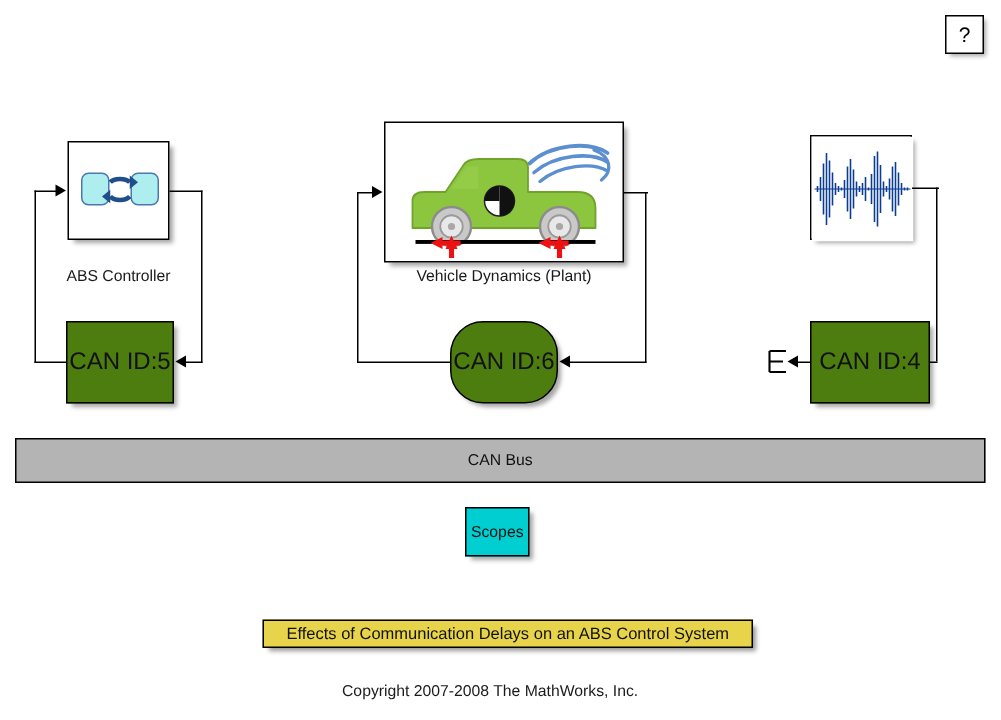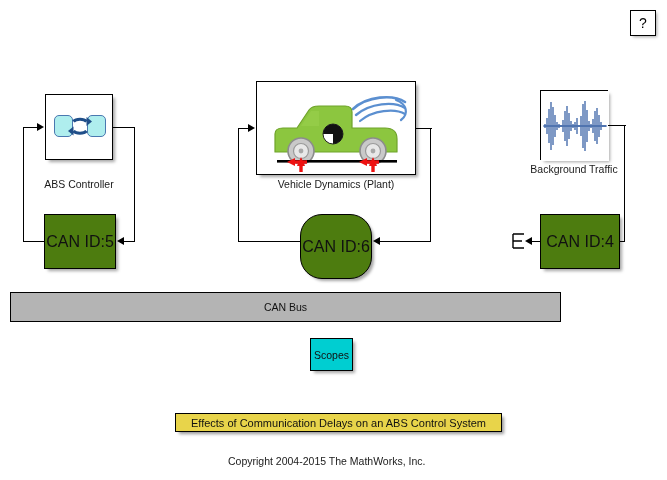--- a/index.html
+++ b/index.html
@@ -200,21 +200,21 @@
       <polygon points="116,75 112,84 120,84" fill="#EE1111"></polygon>
     </svg>
   </div>
   <div class="block-label" style="left:256px; top:178px; width:160px;">Vehicle Dynamics (Plant)</div>
 
   <div class="wire-h" style="left:416px; top:127.5px; width:16px;"></div>
   <div class="wire-v" style="left:430px; top:128px; height:114px;"></div>
   <div class="wire-h" style="left:380px; top:241px; width:51px;"></div>
   <div class="arrow-l" style="left:373px; top:237px;"></div>
 
-  <div class="block can-block" style="left:300px; top:214px; width:72px; height:65px;border-radius:22px;">
+  <div class="block can-block" style="left:300px; top:214px; width:72px; height:55px;border-radius:22px;">
     <span>CAN ID:6</span>
   </div>
 
   <div class="block" style="left:540px; top:90px; width:68px; height:70px;">
     <svg width="68" height="70" style="position:absolute;left:0;top:0;">
       <rect x="0" y="0" width="68" height="70" fill="#ffffff"></rect>
       <g stroke="#0A3D91" stroke-width="1.05">
         <line x1="4" y1="33" x2="4" y2="37"></line>
         <line x1="6" y1="27" x2="6" y2="43"></line>
         <line x1="8" y1="18" x2="8" y2="52"></line>
@@ -243,47 +243,46 @@
         <line x1="54" y1="20" x2="54" y2="50"></line>
         <line x1="56" y1="17" x2="56" y2="53"></line>
         <line x1="58" y1="24" x2="58" y2="46"></line>
         <line x1="60" y1="31" x2="60" y2="39"></line>
         <line x1="62" y1="34" x2="62" y2="36"></line>
         <line x1="64" y1="34" x2="64" y2="36"></line>
       </g>
       <line x1="2" y1="35" x2="66" y2="35" stroke="#0A3D91" stroke-width="0.8"></line>
     </svg>
   </div>
-  <div class="block-label" style="left:515px; top:163px; width:118px;">Background Traffic</div>
 
   <div class="wire-h" style="left:608px; top:124.5px; width:18px;"></div>
   <div class="wire-v" style="left:624px; top:125px; height:116px;"></div>
   <div class="wire-h" style="left:619px; top:240.5px; width:6px;"></div>
 
   <svg width="14" height="14" class="abs" style="left:608px; top:234px;">
     <polygon points="11,1 11,13 2,7" fill="#ffffff" stroke="#000000" stroke-width="1.2"></polygon>
   </svg>
 
   <div class="block can-block" style="left:540px; top:214px; width:80px; height:55px;">
     <span>CAN ID:4</span>
   </div>
 
   <div class="wire-h" style="left:528px; top:240.5px; width:12px;"></div>
   <div class="arrow-l" style="left:525px; top:237px;"></div>
   <svg width="16" height="18" class="abs" style="left:511px; top:232px;">
     <path d="M 2 2 L 2 16 M 2 2 L 13 2 M 2 16 L 13 16 M 2 9 L 11 9" stroke="#000000" stroke-width="1.4" fill="none"></path>
   </svg>
 
-  <div class="bus-block" style="position:absolute; left:10px; top:292px; width:551px; height:30px; box-sizing:border-box;">
+  <div class="bus-block" style="position:absolute; left:10px; top:292px; width:647px; height:30px; box-sizing:border-box;">
     <span>CAN Bus</span>
   </div>
 
   <div class="block scopes-block" style="left:310px; top:338px; width:43px; height:33px;">
     <span>Scopes</span>
   </div>
 
   <div class="block annotation-block" style="left:175px; top:413px; width:327px; height:19px;">
     <span>Effects of Communication Delays on an ABS Control System</span>
   </div>
 
-  <div class="copyright" style="left:228px; top:455px;">Copyright 2004-2015 The MathWorks, Inc.</div>
+  <div class="copyright" style="left:228px; top:455px;">Copyright 2007-2008 The MathWorks, Inc.</div>
 
 </div>
 
 </body></html>

